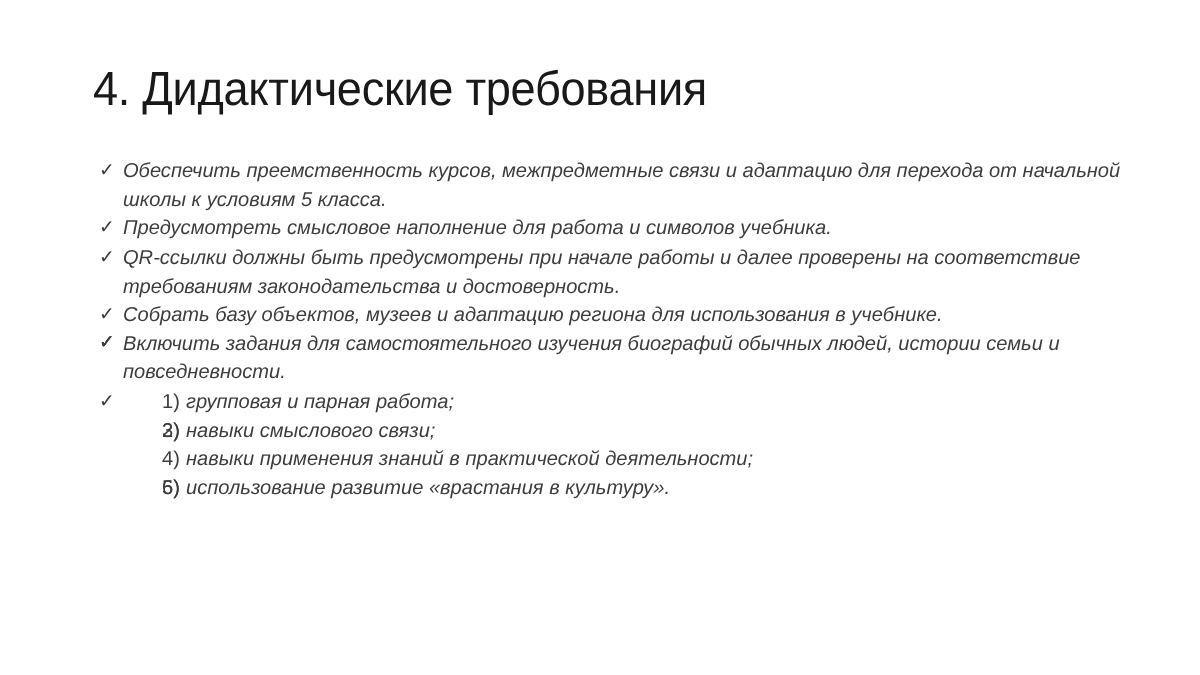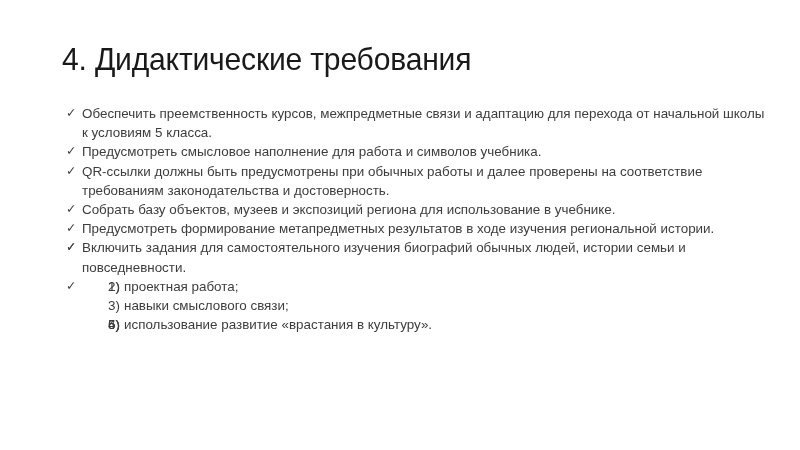--- a/index.html
+++ b/index.html
@@ -70,20 +70,21 @@
     width: 14px;
     height: 19.2px;
     line-height: 19.2px;
     font-size: 12.5px;
     color: #3d3d3d;
     text-align: left;
   }
 
   .item-text {
     display: block;
+    font-style: italic;
   }
 
   
   ol.num-list {
     list-style: none;
     margin: 0;
     padding: 0;
   }
 
   li.num-item {
@@ -123,31 +124,30 @@
         <span class="item-text">Обеспечить преемственность курсов, межпредметные связи и адаптацию для перехода от начальной школы к условиям 5 класса.</span>
       </li>
 
       <li class="check-item">
         <span class="check-icon">✓</span>
         <span class="item-text">Предусмотреть смысловое наполнение для работа и символов учебника.</span>
       </li>
 
       <li class="check-item">
         <span class="check-icon">✓</span>
-        <span class="item-text">QR-ссылки должны быть предусмотрены при обычных работы и далее проверены на соответствие требованиям законодательства и достоверность.</span>
+        <span class="item-text">QR-ссылки должны быть предусмотрены при начале работы и далее проверены на соответствие требованиям законодательства и достоверность.</span>
       </li>
 
       <li class="check-item">
         <span class="check-icon">✓</span>
-        <span class="item-text">Собрать базу объектов, музеев и экспозиций региона для использование в учебнике.</span>
+        <span class="item-text">Собрать базу объектов, музеев и адаптацию региона для использования в учебнике.</span>
       </li>
 
       <li class="check-item">
         <span class="check-icon">✓</span>
-        <span class="item-text">Предусмотреть формирование метапредметных результатов в ходе изучения региональной истории.</span>
       </li>
 
       <li class="check-item">
         <span class="check-icon">✓</span>
       </li>
 
       <li class="check-item">
         <span class="check-icon">✓</span>
         <span class="item-text">Включить задания для самостоятельного изучения биографий обычных людей, истории семьи и повседневности.</span>
       </li>
@@ -155,34 +155,35 @@
       <li class="check-item">
         <span class="check-icon">✓</span>
       </li>
 
     </ul>
 
     <ol class="num-list">
 
       <li class="num-item">
         <span class="num-marker">1)</span>
+        <span class="item-text">групповая и парная работа;</span>
       </li>
 
       <li class="num-item">
         <span class="num-marker">2)</span>
-        <span class="item-text">проектная работа;</span>
       </li>
 
       <li class="num-item">
         <span class="num-marker">3)</span>
         <span class="item-text">навыки смыслового связи;</span>
       </li>
 
       <li class="num-item">
         <span class="num-marker">4)</span>
+        <span class="item-text">навыки применения знаний в практической деятельности;</span>
       </li>
 
       <li class="num-item">
         <span class="num-marker">5)</span>
       </li>
 
       <li class="num-item">
         <span class="num-marker">6)</span>
         <span class="item-text">использование развитие «врастания в культуру».</span>
       </li>

